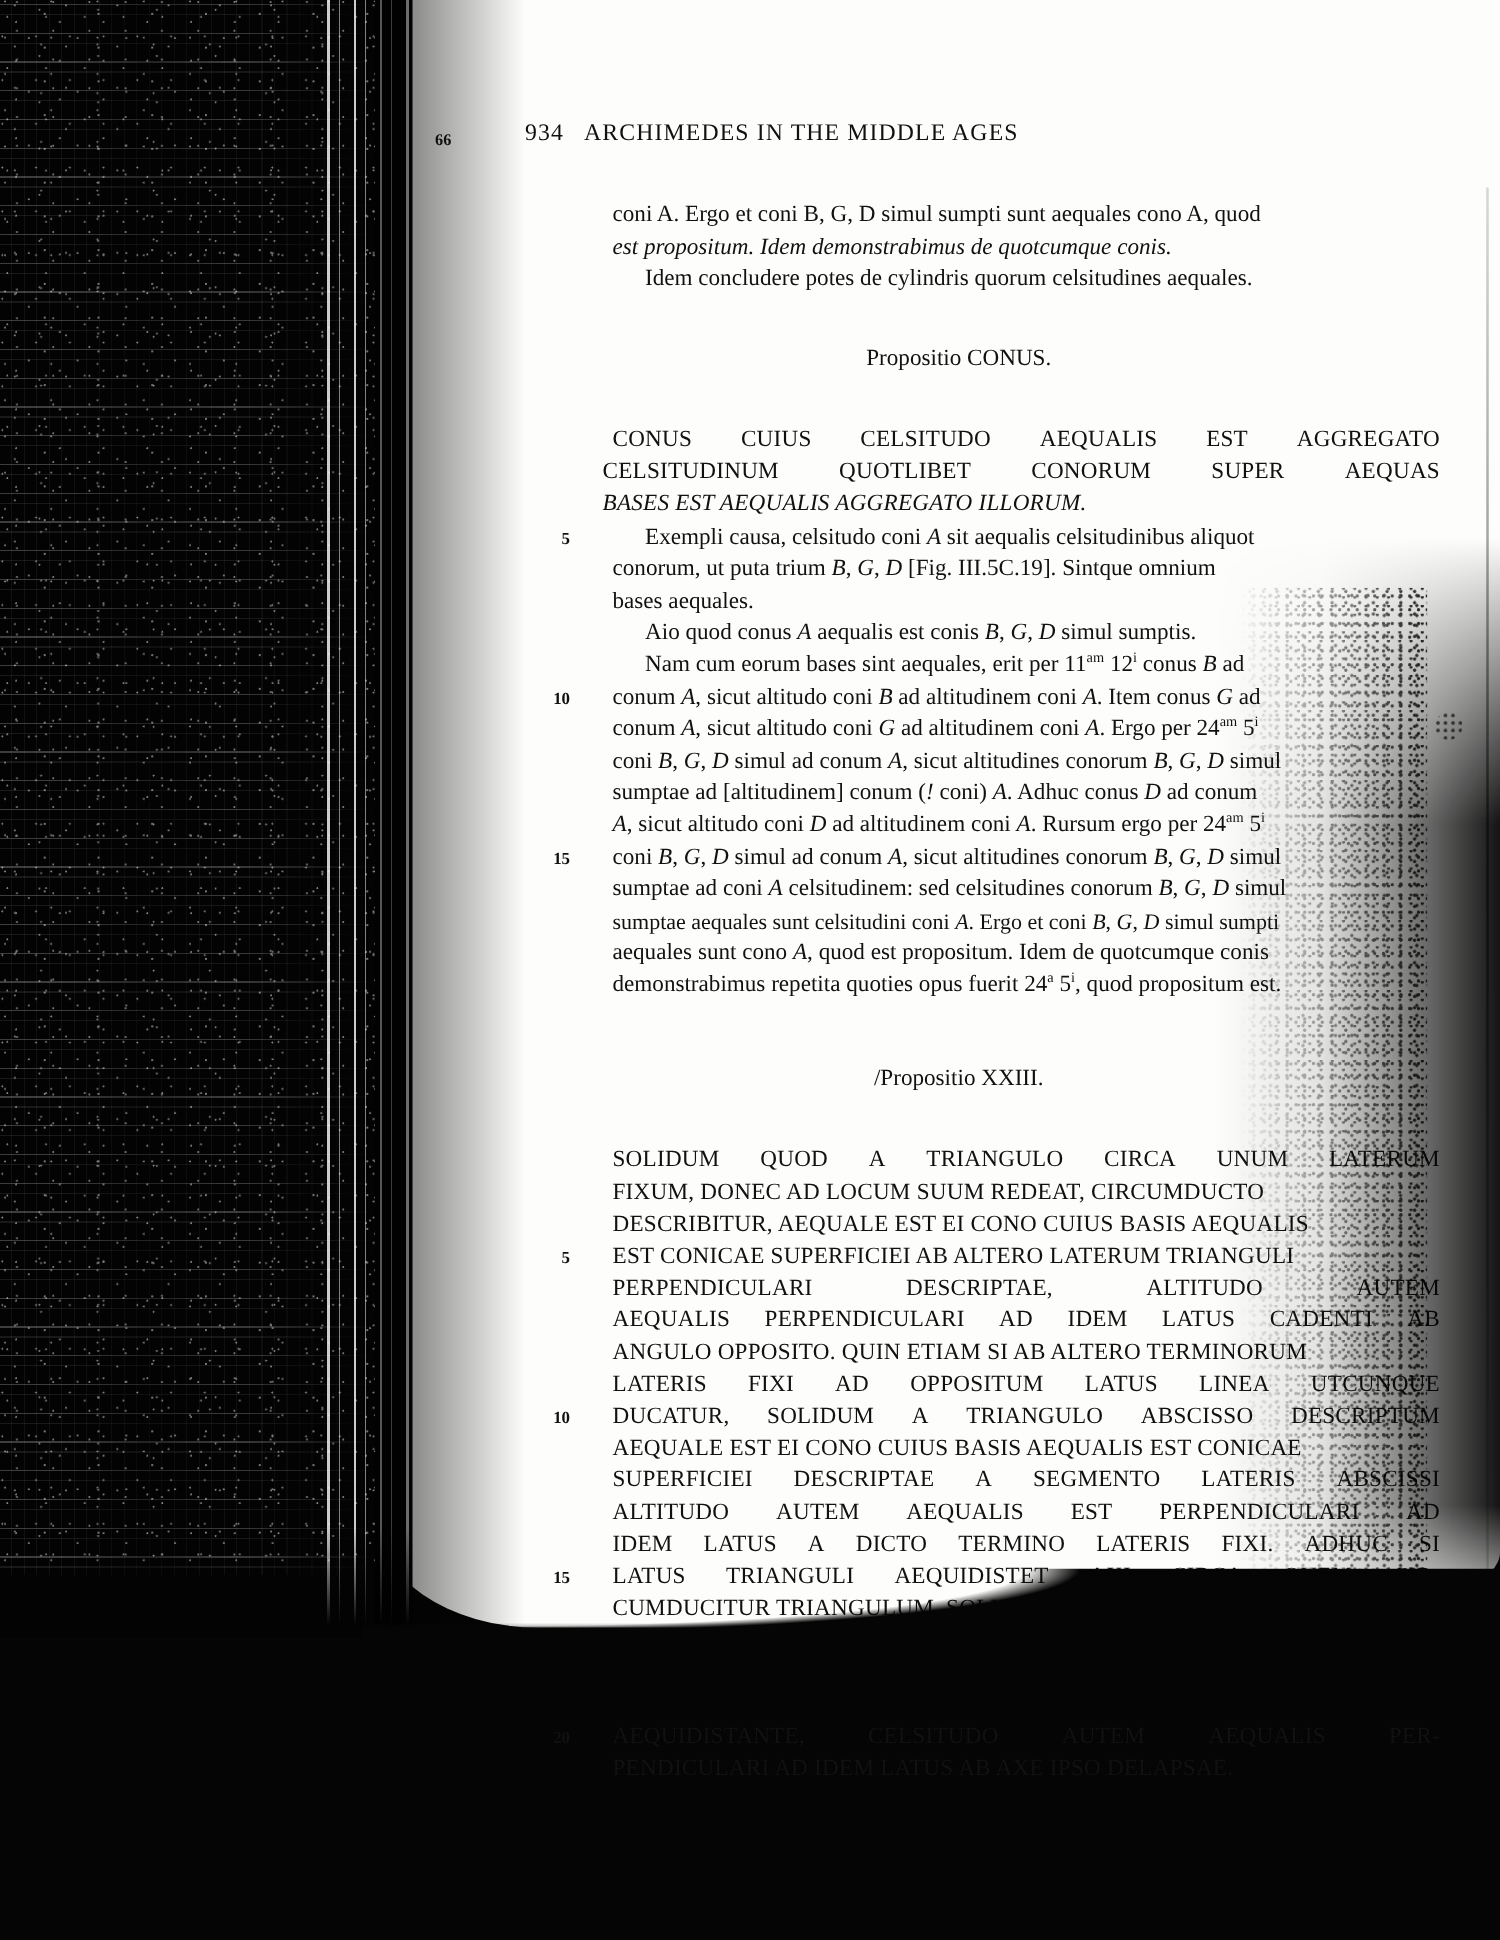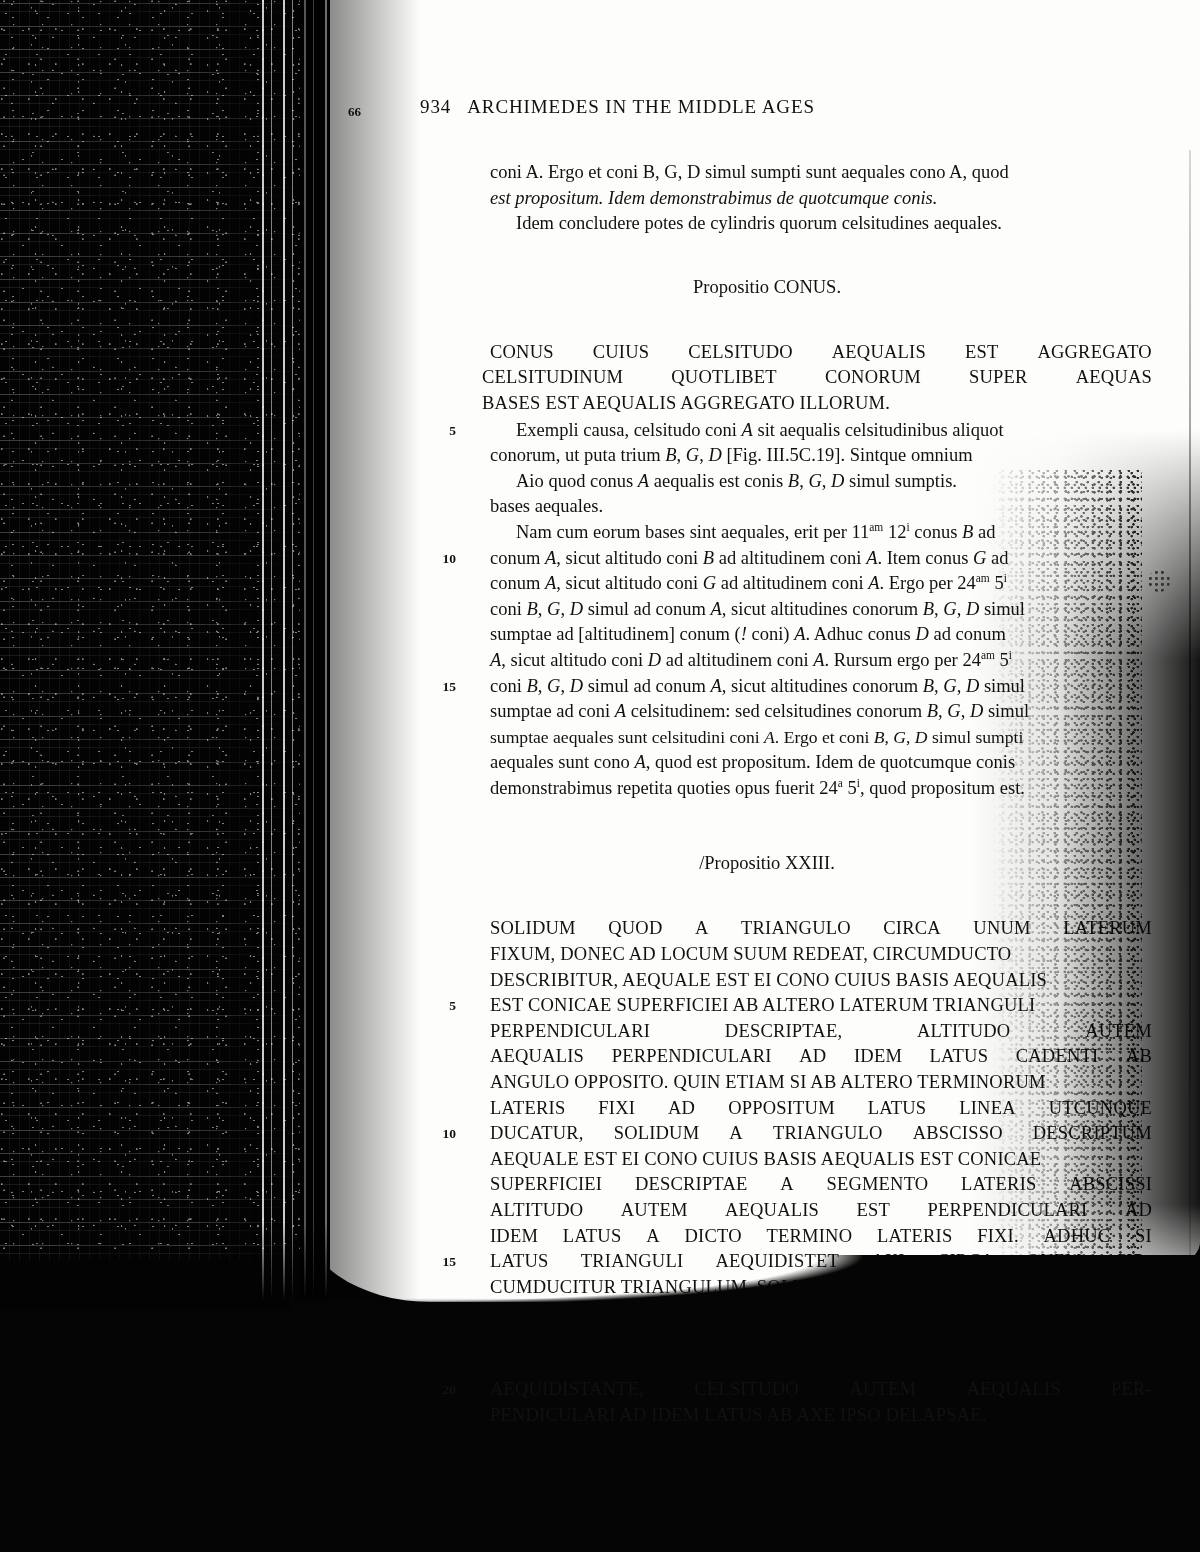--- a/index.html
+++ b/index.html
@@ -203,41 +203,41 @@
       <span class="w">EST</span>
       <span class="w">AGGREGATO</span>
     </div>
     <div class="caps" style="padding-left:70px;">
       <span class="w">CELSITUDINUM</span>
       <span class="w">QUOTLIBET</span>
       <span class="w">CONORUM</span>
       <span class="w">SUPER</span>
       <span class="w">AEQUAS</span>
     </div>
-    <div class="caps last" style="padding-left:70px;">
+    <div class="caps last" style="padding-left:70px;font-style:italic;">
       <span class="w">BASES EST AEQUALIS AGGREGATO ILLORUM.</span>
     </div>
   </div>
 
   <div class="block" style="margin-top:1px;">
     <div class="ln">
       <span class="num">5</span>
       <span class="ind"></span><span>Exempli causa, celsitudo coni <i>A</i> sit aequalis celsitudinibus aliquot</span>
     </div>
     <div class="ln">
       <span class="num"></span>
       <span>conorum, ut puta trium <i>B</i>, <i>G</i>, <i>D</i> [Fig. III.5C.19]. Sintque omnium</span>
     </div>
     <div class="ln">
       <span class="num"></span>
+      <span>bases aequales.</span>
+    </div>
+    <div class="ln">
+      <span class="num"></span>
       <span class="ind"></span><span>Aio quod conus <i>A</i> aequalis est conis <i>B</i>, <i>G</i>, <i>D</i> simul sumptis.</span>
-    </div>
-    <div class="ln">
-      <span class="num"></span>
-      <span>bases aequales.</span>
     </div>
     <div class="ln">
       <span class="num"></span>
       <span class="ind"></span><span>Nam cum eorum bases sint aequales, erit per 11<sup>am</sup> 12<sup>i</sup> conus <i>B</i> ad</span>
     </div>
     <div class="ln">
       <span class="num">10</span>
       <span>conum <i>A</i>, sicut altitudo coni <i>B</i> ad altitudinem coni <i>A</i>. Item conus <i>G</i> ad</span>
     </div>
     <div class="ln">

